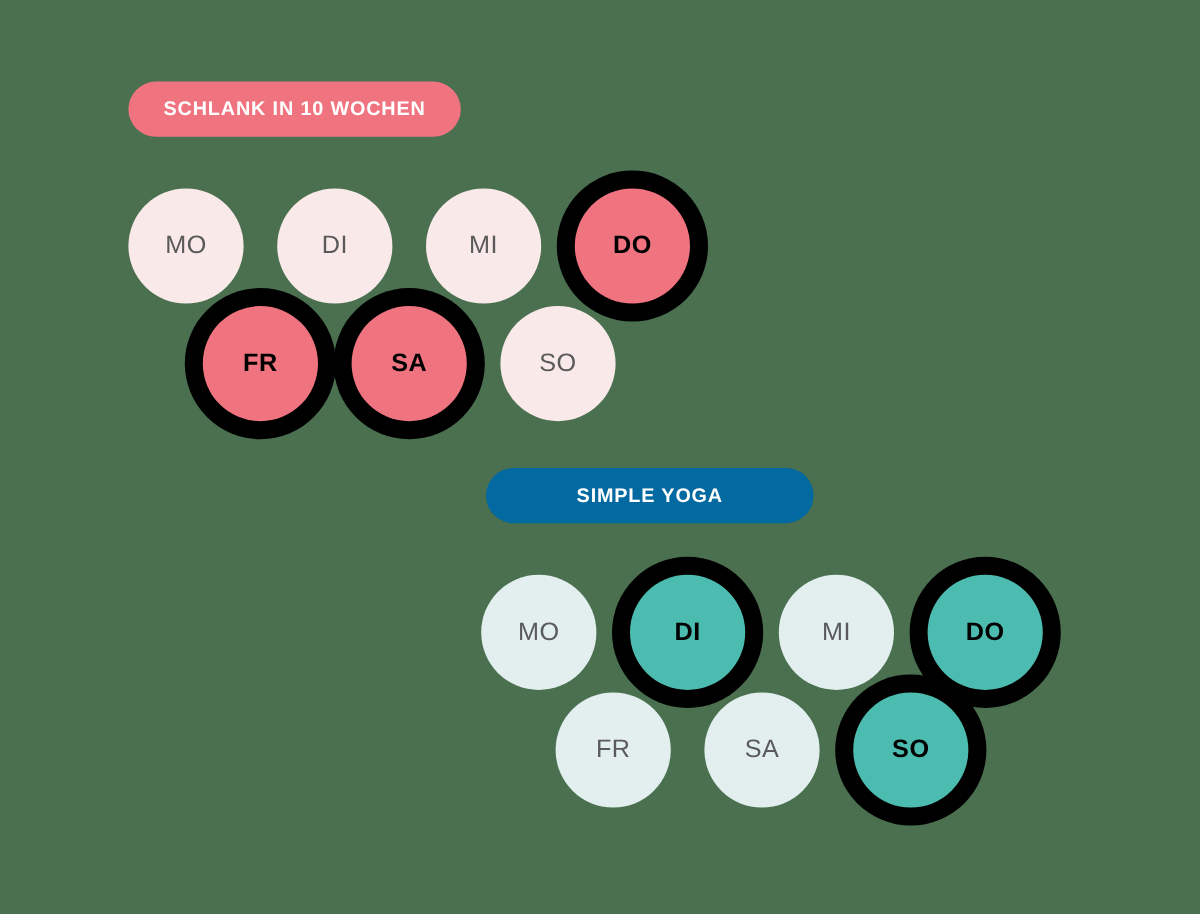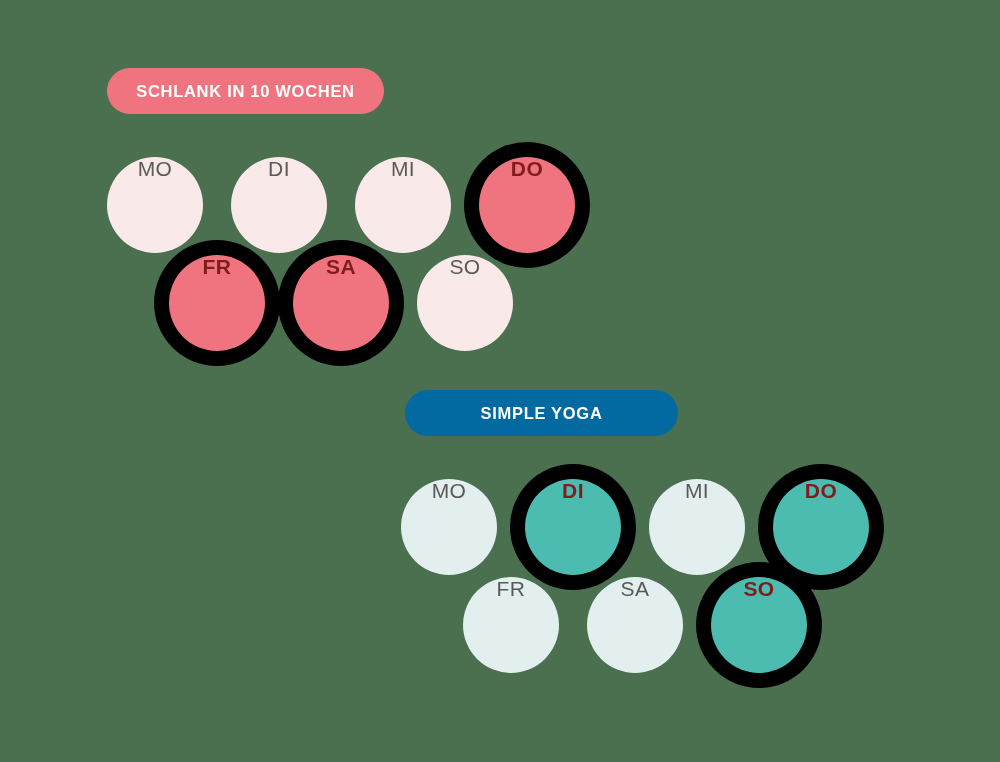--- a/index.html
+++ b/index.html
@@ -44,34 +44,35 @@
   .pill--slim   { left: 107px; top: 68px;  width: 277px; background: #f07480; }
   .pill--yoga   { left: 405px; top: 390px; width: 273px; background: #0369a1; }
 
   
   .day {
     position: absolute;
     width: 96px;
     height: 96px;
     border-radius: 50%;
     display: flex;
+    align-items: center;
     justify-content: center;
     font-size: 21px;
     font-weight: normal;
     letter-spacing: 0.4px;
     user-select: none;
   }
 
   
   .day--off-slim { background: #fae9e9; color: #5a5a5a; }
   .day--off-yoga { background: #e2efee; color: #5a5a5a; }
 
   
   .day--on {
-    color: #7f1d1d;
+    color: #000000;
     font-weight: bold;
   }
   .day--on-slim { background: #f07480; box-shadow: 0 0 0 15px #000000; }
   .day--on-yoga { background: #4cbcb0; box-shadow: 0 0 0 15px #000000; }
 
   
   .day--on { z-index: 3; }
   .day--off-slim, .day--off-yoga { z-index: 1; }
 </style>
 </head>

